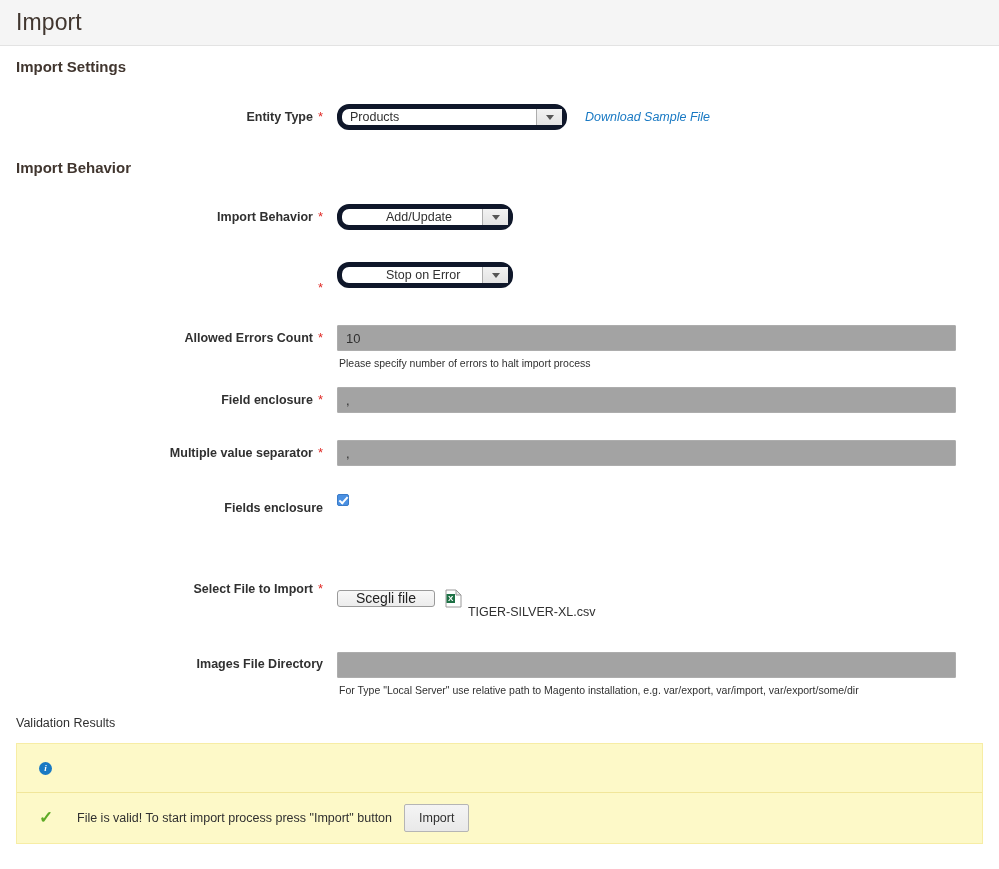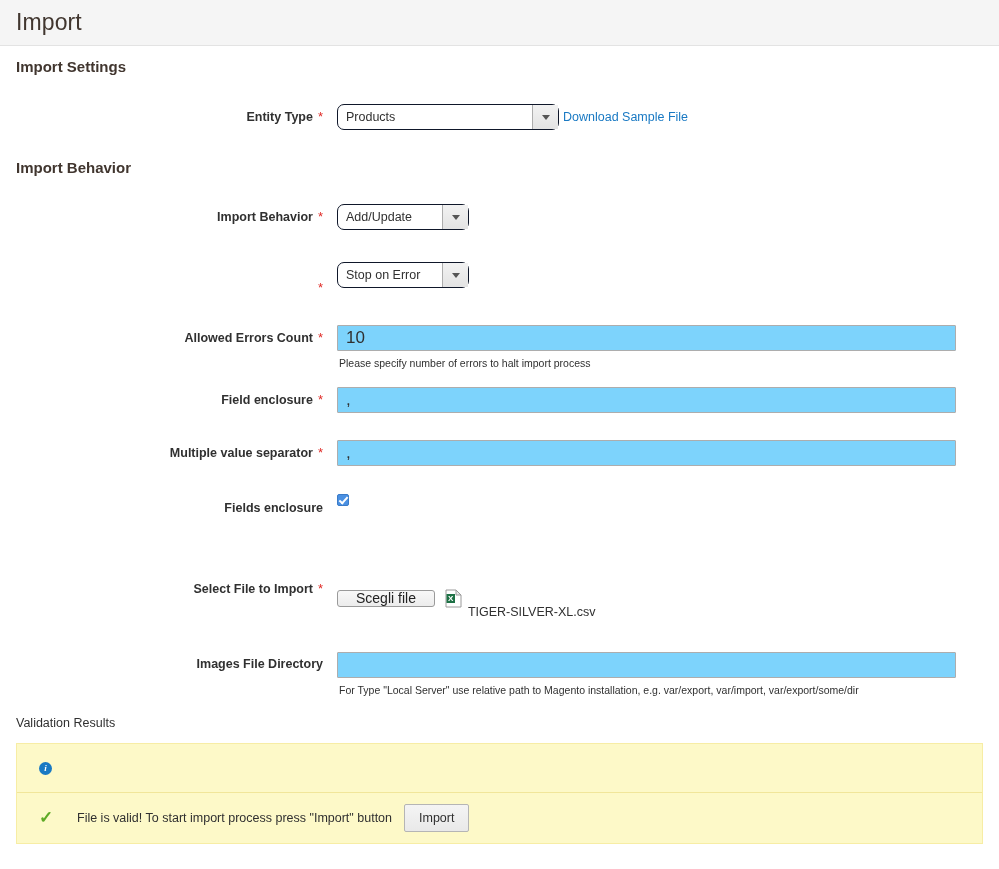--- a/index.html
+++ b/index.html
@@ -70,40 +70,40 @@
   }
   .field-control {
     padding-left: 14px;
     box-sizing: border-box;
   }
 
   
   .text-input {
     height: 26px;
     border: 1px solid #adadad;
-    background: #7dd3fc;
+    background: #a3a3a3;
     font-family: "Liberation Sans", sans-serif;
-    font-size: 17px;
+    font-size: 13px;
     color: #303030;
     padding: 0 8px;
     box-sizing: border-box;
     outline: none;
     border-radius: 1px;
   }
   .wide-input { width: 619px; }
 
   
   .select-wrap {
     display: inline-flex;
     align-items: stretch;
     height: 26px;
-    border: 1px solid #0f172a;
+    border: 5px solid #0f172a;
     background: #fff;
     box-sizing: border-box;
-    border-radius: 7px;
+    border-radius: 12px;
   }
   .select-value {
     display: flex;
     align-items: center;
     font-size: 12.5px;
     color: #303030;
     padding: 0 8px;
     box-sizing: border-box;
     white-space: nowrap;
     overflow: hidden;
@@ -117,21 +117,21 @@
     justify-content: center;
     box-sizing: border-box;
   }
   .caret {
     width: 0; height: 0;
     border-left: 4px solid transparent;
     border-right: 4px solid transparent;
     border-top: 5px solid #555555;
   }
   .sel-entity .select-value { width: 194px; }
-  .sel-behavior .select-value { width: 104px; }
+  .sel-behavior .select-value { width: 104px; margin-left: 36px; }
 
   .helper-text {
     font-size: 10.5px;
     color: #303030;
     margin-top: 6px;
     padding-left: 2px;
   }
 
   
   .checkbox {
@@ -264,21 +264,21 @@
       <span>Entity Type</span><span class="req">*</span>
     </div>
     <div class="field-control">
       <div style="display:flex;align-items:center;">
         <div class="select-wrap sel-entity">
           <div class="select-value">Products</div>
           <div class="select-arrow">
               <span class="caret"></span>
             </div>
         </div>
-        <a href="#" style="margin-left:4px;color:#1979c3;font-size:12.5px;text-decoration:none;">Download Sample File</a>
+        <a href="#" style="margin-left:18px;color:#1979c3;font-size:12.5px;text-decoration:none;font-style:italic;">Download Sample File</a>
       </div>
     </div>
   </div>
 
   <div style="height:29px"></div>
   <h2 class="section-title">Import Behavior</h2>
 
   <div style="height:28px"></div>
   <div class="field-row">
     <div class="field-label">

